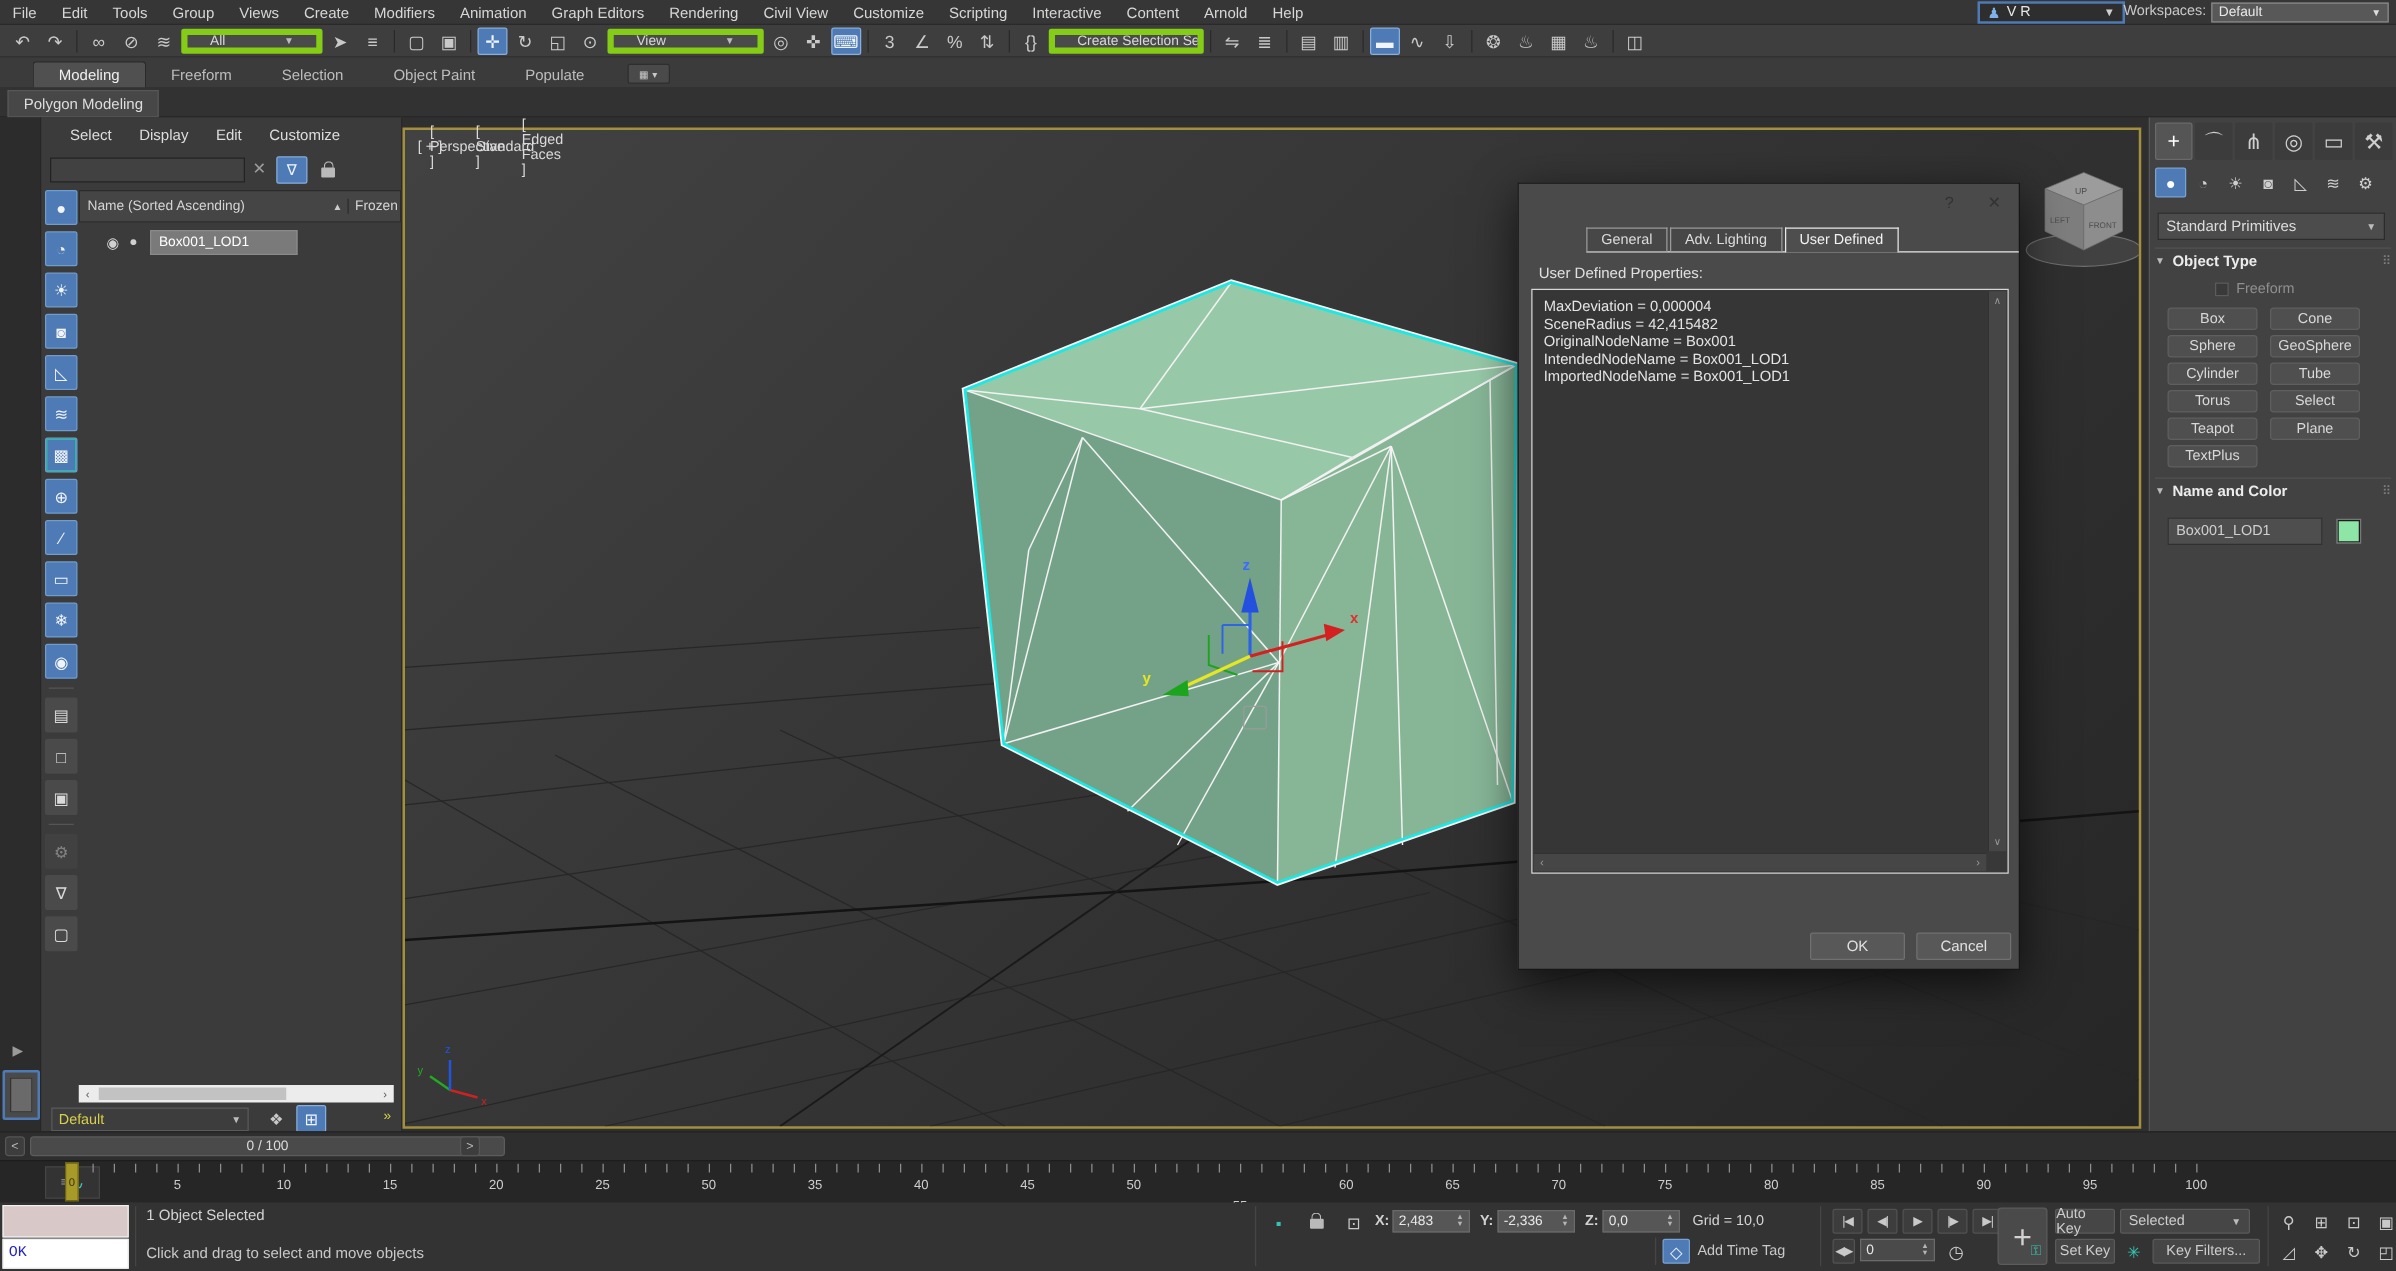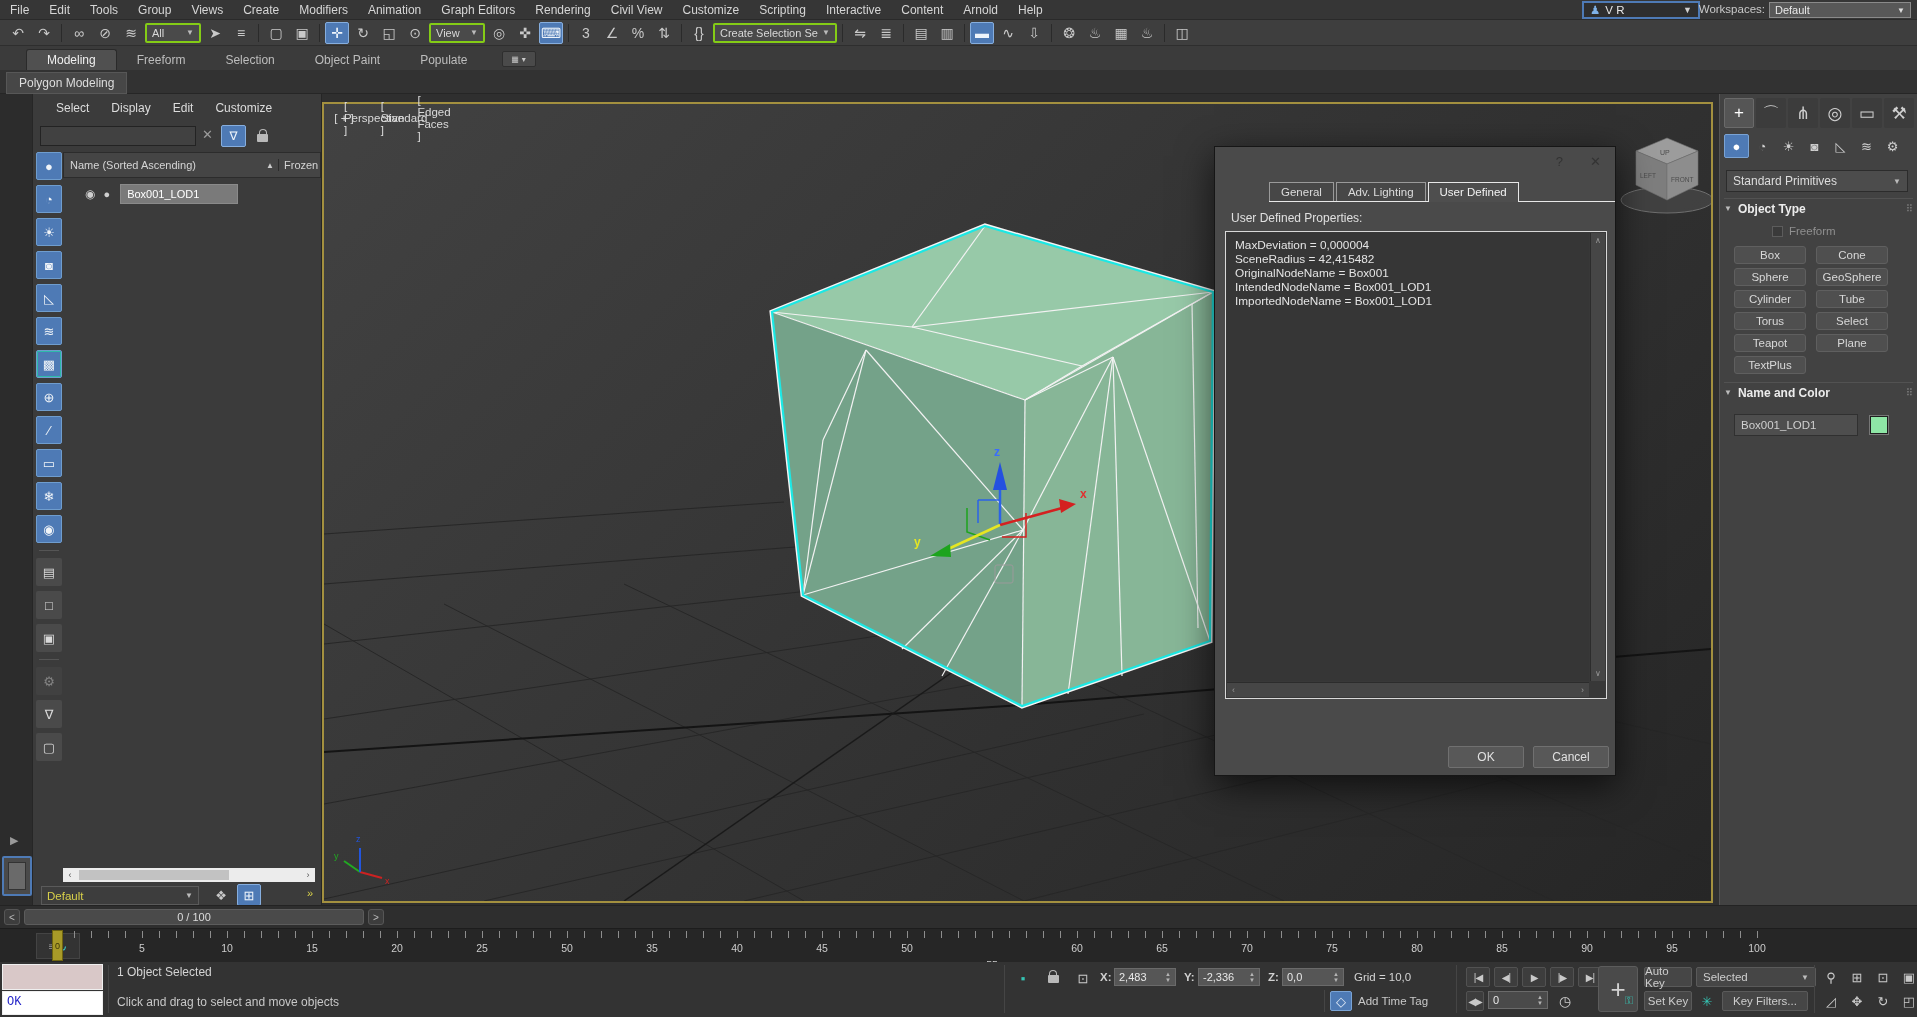--- a/index.html
+++ b/index.html
@@ -16,22 +16,22 @@
   #ws-combo{position:absolute;right:6px;top:2px;width:142px;height:16px;background:#585858;border:1px solid #8a8a8a;
     color:#e8e8e8;font-size:11px;display:flex;align-items:center;padding:0 5px;}
   #ws-combo b{margin-left:auto;font-size:8px;color:#ddd;font-weight:normal;}
   #toolbar{position:absolute;left:0;top:20px;width:1917px;height:26px;background:#3e3e3e;
     border-bottom:1px solid #2e2e2e;display:flex;align-items:center;padding-left:6px;gap:2px;}
   .tile{width:24px;height:22px;display:flex;align-items:center;justify-content:center;color:#c9c9c9;
     font-size:14px;border-radius:2px;}
   .tile.active{background:var(--accent,#4e7ab5);color:#eef4fb;border:1px solid #86aede;}
   .tile.dim{opacity:.45;}
   .tsep{width:1px;height:18px;background:#2a2a2a;margin:0 3px;}
-  .combo{height:20px;min-width:56px;background:#4a4a4a;border:2px solid #84cc16;color:#d8d8d8;font-size:11px;
-    display:flex;align-items:center;padding:0 5px;border-radius:2px;white-space:nowrap;overflow:hidden;}
+  .combo{height:20px;min-width:56px;background:#4a4a4a;border:5px solid #84cc16;color:#d8d8d8;font-size:11px;
+    display:flex;align-items:center;padding:0 18px;border-radius:2px;white-space:nowrap;overflow:hidden;gap:43px;}
   .combo b{margin-left:auto;font-size:8px;color:#bbb;font-weight:normal;padding-left:4px;}
   .combo.wide{width:124px;}
   #ribbon-tabs{position:absolute;left:0;top:46px;width:1917px;height:24px;background:#3b3b3b;display:flex;
     align-items:flex-end;padding-left:26px;}
   .ribbon-tab{padding:3px 20px;font-size:12px;color:#bdbdbd;}
   .ribbon-tab.active{background:#505050;color:#efefef;border:1px solid #2a2a2a;border-bottom:none;border-radius:3px 3px 0 0;}
   #ribbon-minimize{width:34px;height:16px;background:#4a4a4a;border:1px solid #2e2e2e;border-radius:2px;margin:0 0 3px 14px;
     color:#c9c9c9;font-size:8px;display:flex;align-items:center;justify-content:center;gap:3px;}
   #ribbon-panelrow{position:absolute;left:0;top:70px;width:1917px;height:24px;background:#323232;border-bottom:1px solid #262626;}
   #polygon-modeling-tab{position:absolute;left:6px;top:2px;padding:3px 12px;background:#474747;border:1px solid #575757;
@@ -126,21 +126,21 @@
   #dlg-vscroll{position:absolute;top:1px;right:1px;bottom:17px;width:15px;background:#464646;border-left:1px solid #2c2c2c;
     display:flex;flex-direction:column;justify-content:space-between;align-items:center;color:#999;font-size:8px;padding:3px 0;}
   #dlg-hscroll{position:absolute;left:1px;right:17px;bottom:1px;height:15px;background:#464646;border-top:1px solid #2c2c2c;
     display:flex;justify-content:space-between;align-items:center;color:#999;font-size:9px;padding:0 5px;}
   .dlg-btn{position:absolute;top:599px;width:76px;height:22px;background:#585858;border:1px solid #707070;border-radius:2px;
     color:#e0e0e0;font-size:12px;display:flex;align-items:center;justify-content:center;}
   
   #trackbar{position:absolute;left:0;top:905px;width:1917px;height:23px;background:#2e2e2e;border-top:1px solid #232323;}
   .tb-btn{position:absolute;top:3px;width:16px;height:16px;background:#3d3d3d;border:1px solid #565656;border-radius:3px;
     color:#bbb;font-size:10px;display:flex;align-items:center;justify-content:center;}
-  #tb-slider{position:absolute;left:24px;top:3px;width:340px;height:16px;background:#4a4a4a;border:1px solid #5c5c5c;
+  #tb-slider{position:absolute;left:24px;top:3px;width:380px;height:16px;background:#4a4a4a;border:1px solid #5c5c5c;
     border-radius:3px;color:#ddd;font-size:11px;display:flex;align-items:center;justify-content:center;}
   #ruler{position:absolute;left:0;top:928px;width:1917px;height:34px;background:#262626;border-top:1px solid #1d1d1d;}
   #mini-curve-btn{position:absolute;left:36px;top:4px;width:44px;height:26px;background:#333;border:1px solid #444;
     color:#3ec8c8;font-size:13px;display:flex;align-items:center;justify-content:center;gap:2px;}
   #mini-curve-btn i{color:#9a9a9a;font-style:normal;font-size:10px;}
   .tick{position:absolute;top:2px;width:1px;height:7px;background:#8e8e8e;}
   .tlabel{position:absolute;top:13px;transform:translateX(-50%);color:#cdcdcd;font-size:10.5px;}
   #time-slider-handle{position:absolute;top:1px;width:11px;height:31px;background:var(--slider-yellow,#a89a28);
     border:1px solid #6e6410;color:#3a3408;font-size:9px;text-align:center;line-height:30px;}
   
@@ -706,21 +706,21 @@
       <div class="pb-tile">▶|</div>
     </div>
   <div class="pb-tile" style="position:absolute;left:1466px;top:29px;width:18px;">◀▶</div>
   <div class="coord-field" style="left:1488px;top:29px;width:60px;background:#4a4a4a;">
     <span>0</span>
       <span class="spin">▲<br>▼</span>
   </div>
   <div class="sb-tile" style="left:1554px;top:29px;font-size:14px;">◷</div>
   <div id="bigkey">+<i>⚿</i></div>
   <div class="sb-btn" style="left:1644px;top:5px;width:48px;">Auto Key</div>
-  <div class="sb-btn" style="left:1696px;top:5px;width:120px;justify-content:flex-start;padding:0 6px;">
+  <div class="sb-btn" style="left:1696px;top:5px;width:104px;justify-content:flex-start;padding:0 6px;">
     <span>Selected</span>
       <b style="margin-left:auto;font-size:8px;color:#bbb;font-weight:normal;">▼</b>
   </div>
   <div class="sb-btn" style="left:1644px;top:29px;width:48px;">Set Key</div>
   <div class="sb-tile" style="left:1696px;top:29px;color:#35c4b4;" id="sb-setkeymode">✳</div>
   <div class="sb-btn" style="left:1722px;top:29px;width:86px;">Key Filters...</div>
   <span class="vdiv" style="left:1814px;"></span>
   <div id="nav-row1" style="left:1820px;top:5px;">
       <div class="nav-tile">⚲</div>
       <div class="nav-tile">⊞</div>

